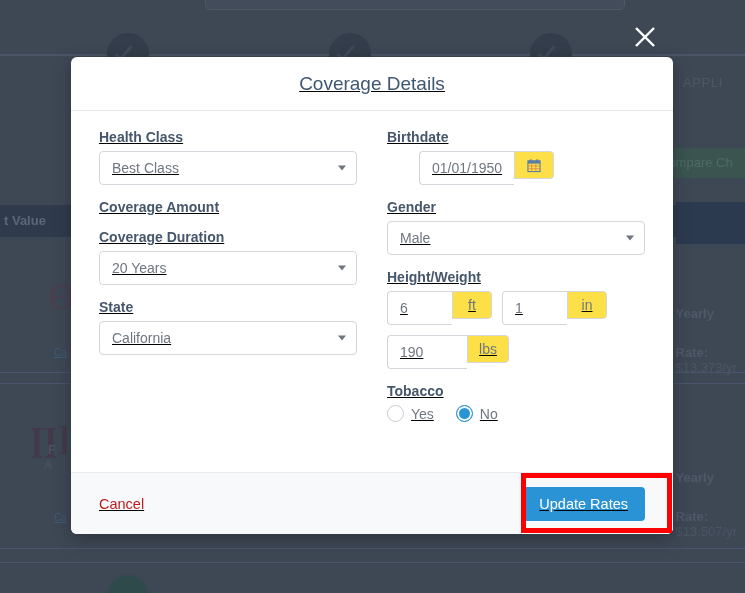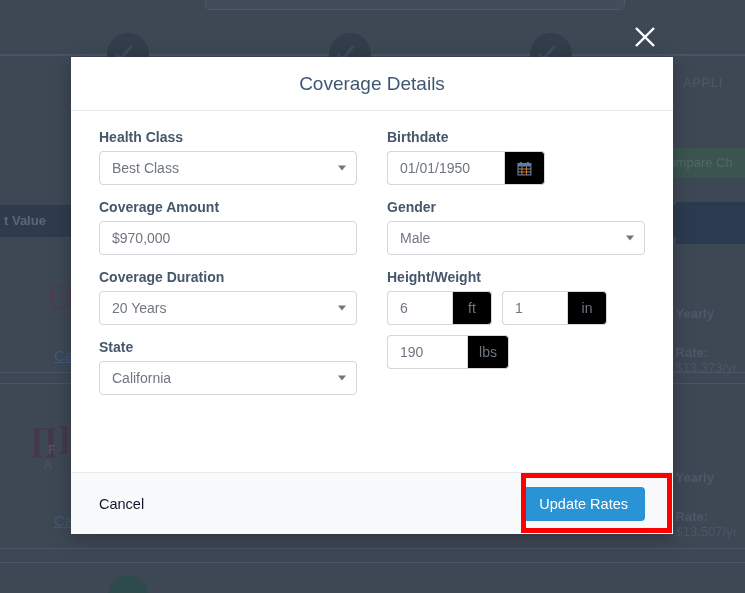--- a/index.html
+++ b/index.html
@@ -93,21 +93,21 @@
     font-weight: bold;
   }
   .bg-sub {
     position: absolute; font-size: 12px; color: #4b5costar;
     color: #4b5565; white-space: nowrap;
   }
   .bg-sub.f1 { left: 48px; top: 443px; font-weight: bold; }
   .bg-sub.f2 { left: 44px; top: 458px; }
 
   .bg-link {
-    position: absolute; font-size: 15px; color: #3d5costar;
+    position: absolute; font-size: 10px; color: #3d5costar;
     color: #3f5a79; text-decoration: underline; white-space: nowrap;
   }
   .bg-link.l1 { left: 54px; top: 347px; }
   .bg-link.l2 { left: 54px; top: 512px; }
 
   .bg-rate {
     position: absolute; right: 8px; text-align: left;
     font-size: 13px; color: #4e5costar; color: #4e5868;
     white-space: nowrap;
   }
@@ -131,24 +131,25 @@
     position: absolute; left: 632px; top: 24px;
     width: 26px; height: 26px; cursor: pointer;
   }
   #close-btn svg { display: block; }
 
   
   #modal {
     position: absolute; left: 71px; top: 57px;
     width: 602px; height: 477px;
     background: #ffffff;
-    border-radius: 0;
+    border-radius: 6px;
     box-shadow: 0 5px 18px rgba(0,0,0,.28);
     display: flex; flex-direction: column;
     overflow: hidden;
+    text-decoration: underline;
   }
 
   .modal-header {
     height: 54px; flex: 0 0 54px;
     border-bottom: 1px solid #e8eaed;
     display: flex; align-items: center; justify-content: center;
   }
   .modal-title {
     font-size: 19px; color: #3f5771; font-weight: normal;
   }
@@ -189,31 +190,31 @@
     border-top: 5px solid #6f7680;
   }
 
   
   .igroup { display: flex; }
   .igroup .ctl {
     border-radius: 4px 0 0 4px;
     border-right: none;
   }
   .addon {
-    height: 34px; min-width: 40px;
+    height: 28px; min-width: 40px;
     border: 1px solid #d3d6da; border-radius: 0 4px 4px 0;
-    background: #000000;
+    background: #fde047;
     display: flex; align-items: center; justify-content: center;
     font-size: 14px; color: #6f7680;
     padding: 0 12px;
     cursor: pointer;
   }
 
   .bd-group { width: 158px; }
-  .bd-group .ctl { width: 118px; }
+  .bd-group .ctl { width: 118px; margin-left: 32px; }
 
   .hw-row { display: flex; gap: 10px; margin-bottom: 10px; }
   .hw-group { display: flex; width: 105px; }
   .hw-group .ctl { width: 65px; }
   .hw-group .addon { min-width: 40px; width: 40px; padding: 0; }
 
   .wt-group { display: flex; width: 122px; justify-content: flex-end; }
   .wt-group .ctl { width: 80px; }
   .wt-group .addon { width: 42px; min-width: 42px; padding: 0; }
 
@@ -233,21 +234,21 @@
 
   
   .modal-footer {
     flex: 0 0 62px; height: 62px;
     background: #f8f9fb;
     border-top: 1px solid #e8eaed;
     display: flex; align-items: center; justify-content: space-between;
     padding: 0 28px;
   }
   .cancel-link {
-    font-size: 14.5px; color: #0f172a; cursor: pointer; text-decoration: none;
+    font-size: 14.5px; color: #b91c1c; cursor: pointer; text-decoration: none;
   }
   .update-btn {
     background: #2a93d5; color: #fff;
     border: none; border-radius: 4px;
     font-size: 14.5px; font-family: "Liberation Sans", sans-serif;
     padding: 9px 17px; cursor: pointer; margin-left: 39px;
   }
 
   
   #annot-box {
@@ -334,23 +335,20 @@
         <div class="field">
           <label class="field-label">Health Class</label>
           <div class="ctl select">
             <span>Best Class</span>
             <span class="caret"></span>
           </div>
         </div>
 
         <div class="field">
           <label class="field-label">Coverage Amount</label>
-          <div class="ctl">
-            <span>$970,000</span>
-          </div>
         </div>
 
         <div class="field">
           <label class="field-label">Coverage Duration</label>
           <div class="ctl select">
             <span>20 Years</span>
             <span class="caret"></span>
           </div>
         </div>
 
@@ -414,20 +412,33 @@
           </div>
 
           <div class="igroup wt-group">
             <div class="ctl">
               <span>190</span>
             </div>
             <div class="addon">lbs</div>
           </div>
         </div>
 
+        <div class="field">
+          <label class="field-label">Tobacco</label>
+          <div class="radio-row">
+            <div class="radio-item">
+              <span class="radio"></span>
+              <span class="radio-label">Yes</span>
+            </div>
+            <div class="radio-item">
+              <span class="radio checked"></span>
+              <span class="radio-label">No</span>
+            </div>
+          </div>
+        </div>
 
       </div>
     </div>
 
     <div class="modal-footer">
       <a class="cancel-link">Cancel</a>
       <button class="update-btn">Update Rates</button>
     </div>
 
   </div>

